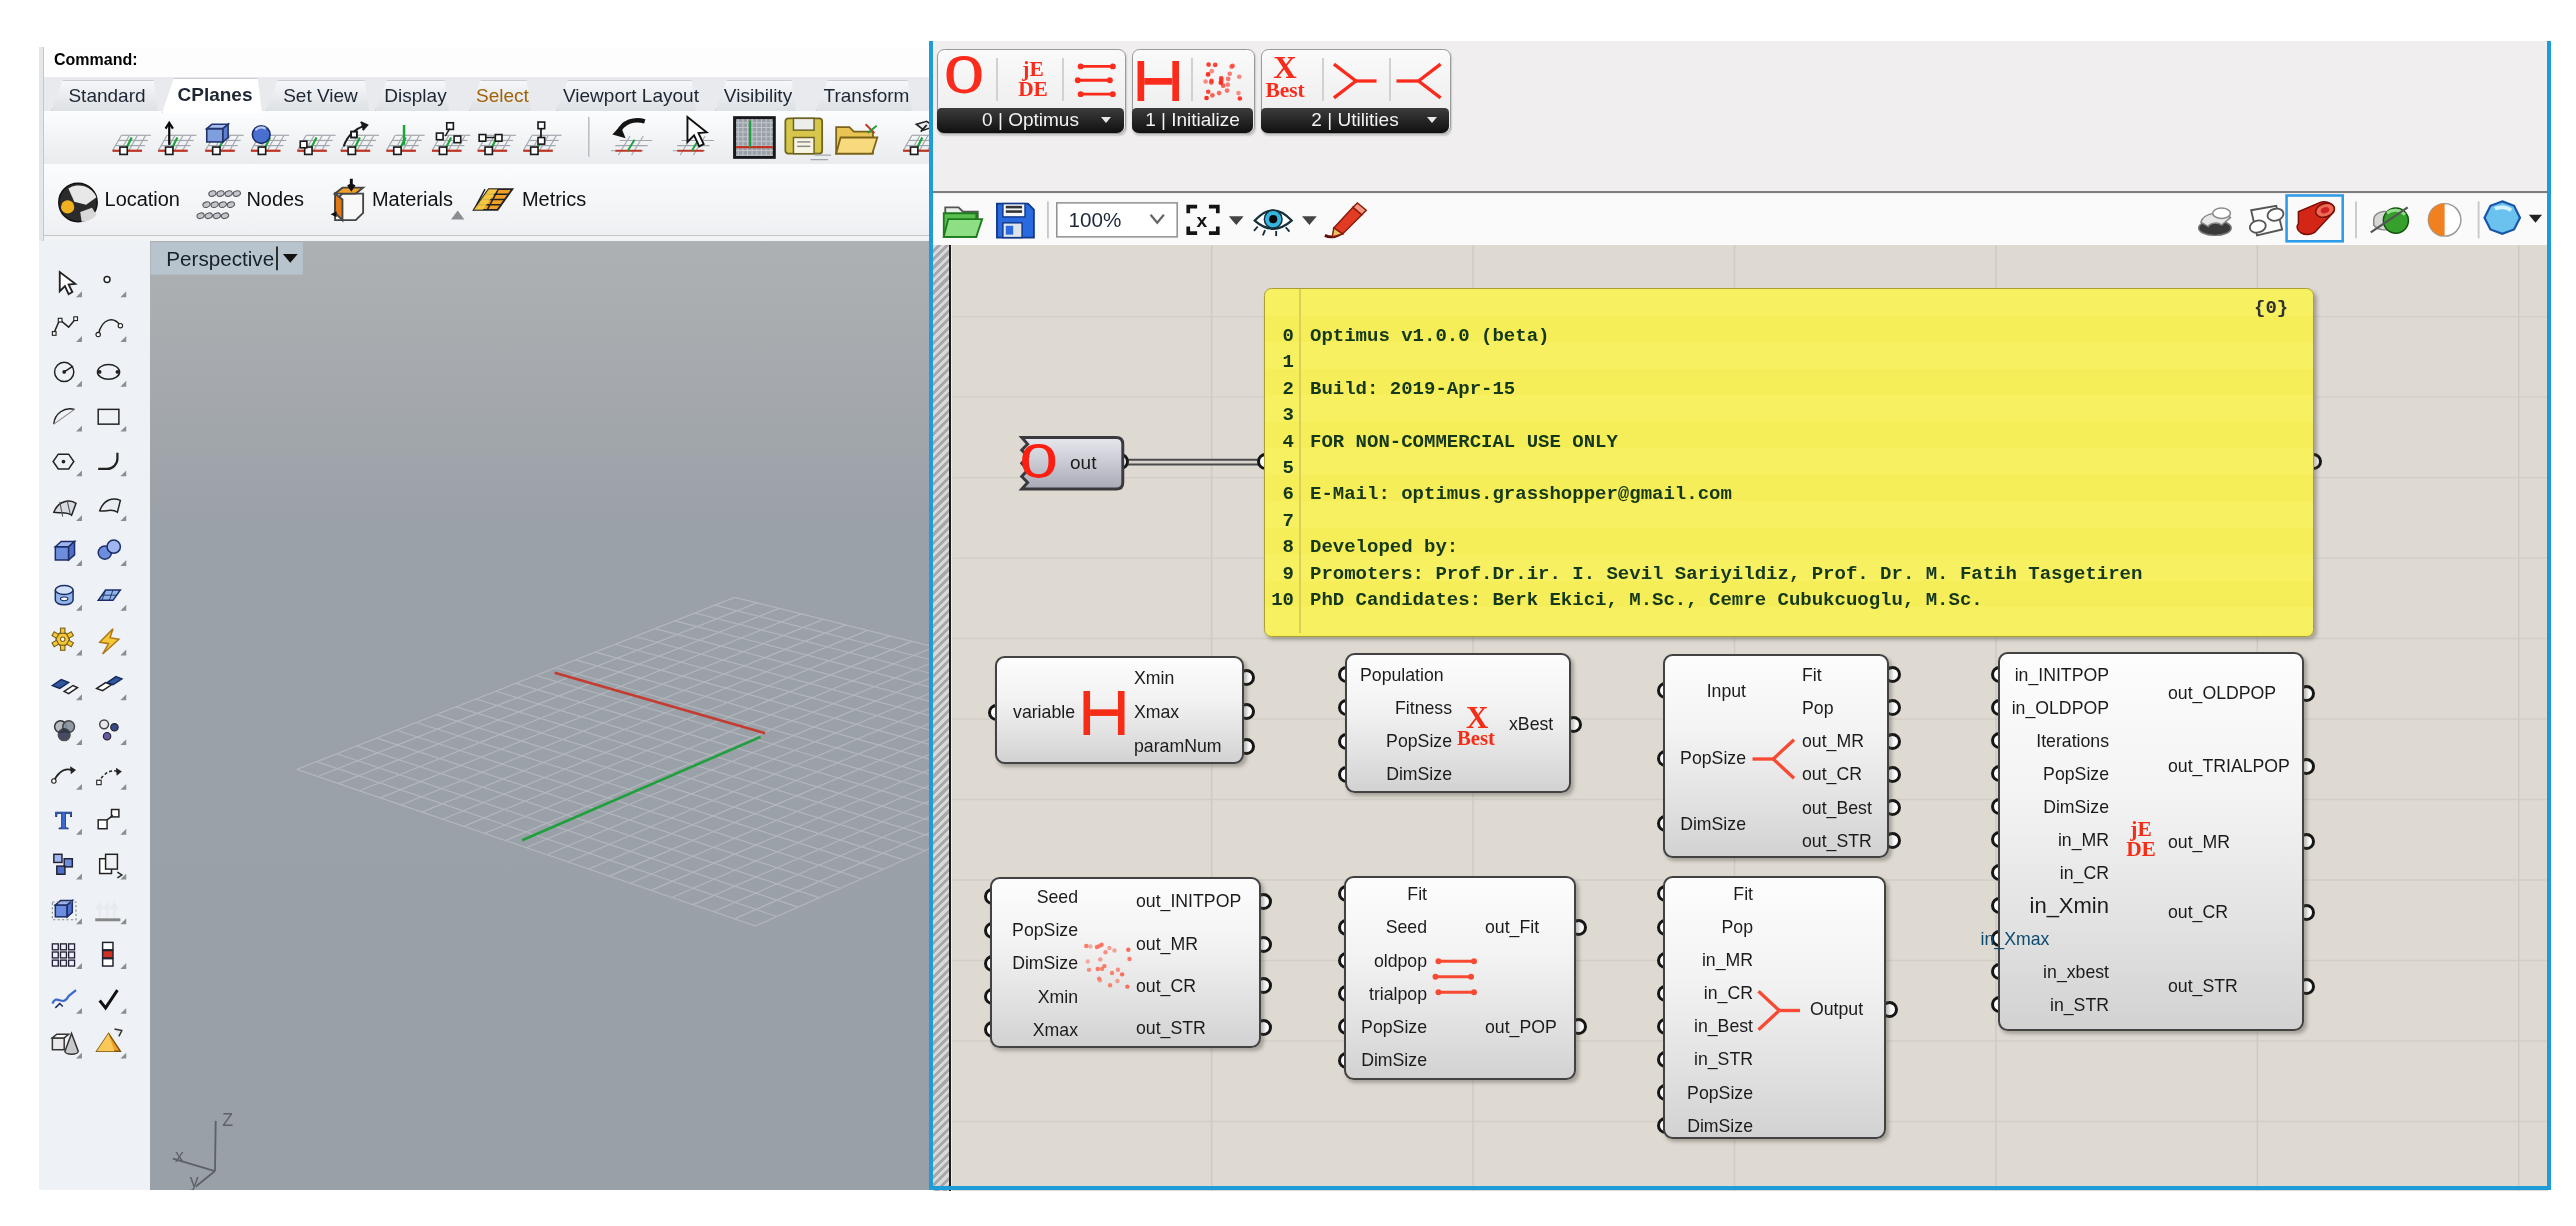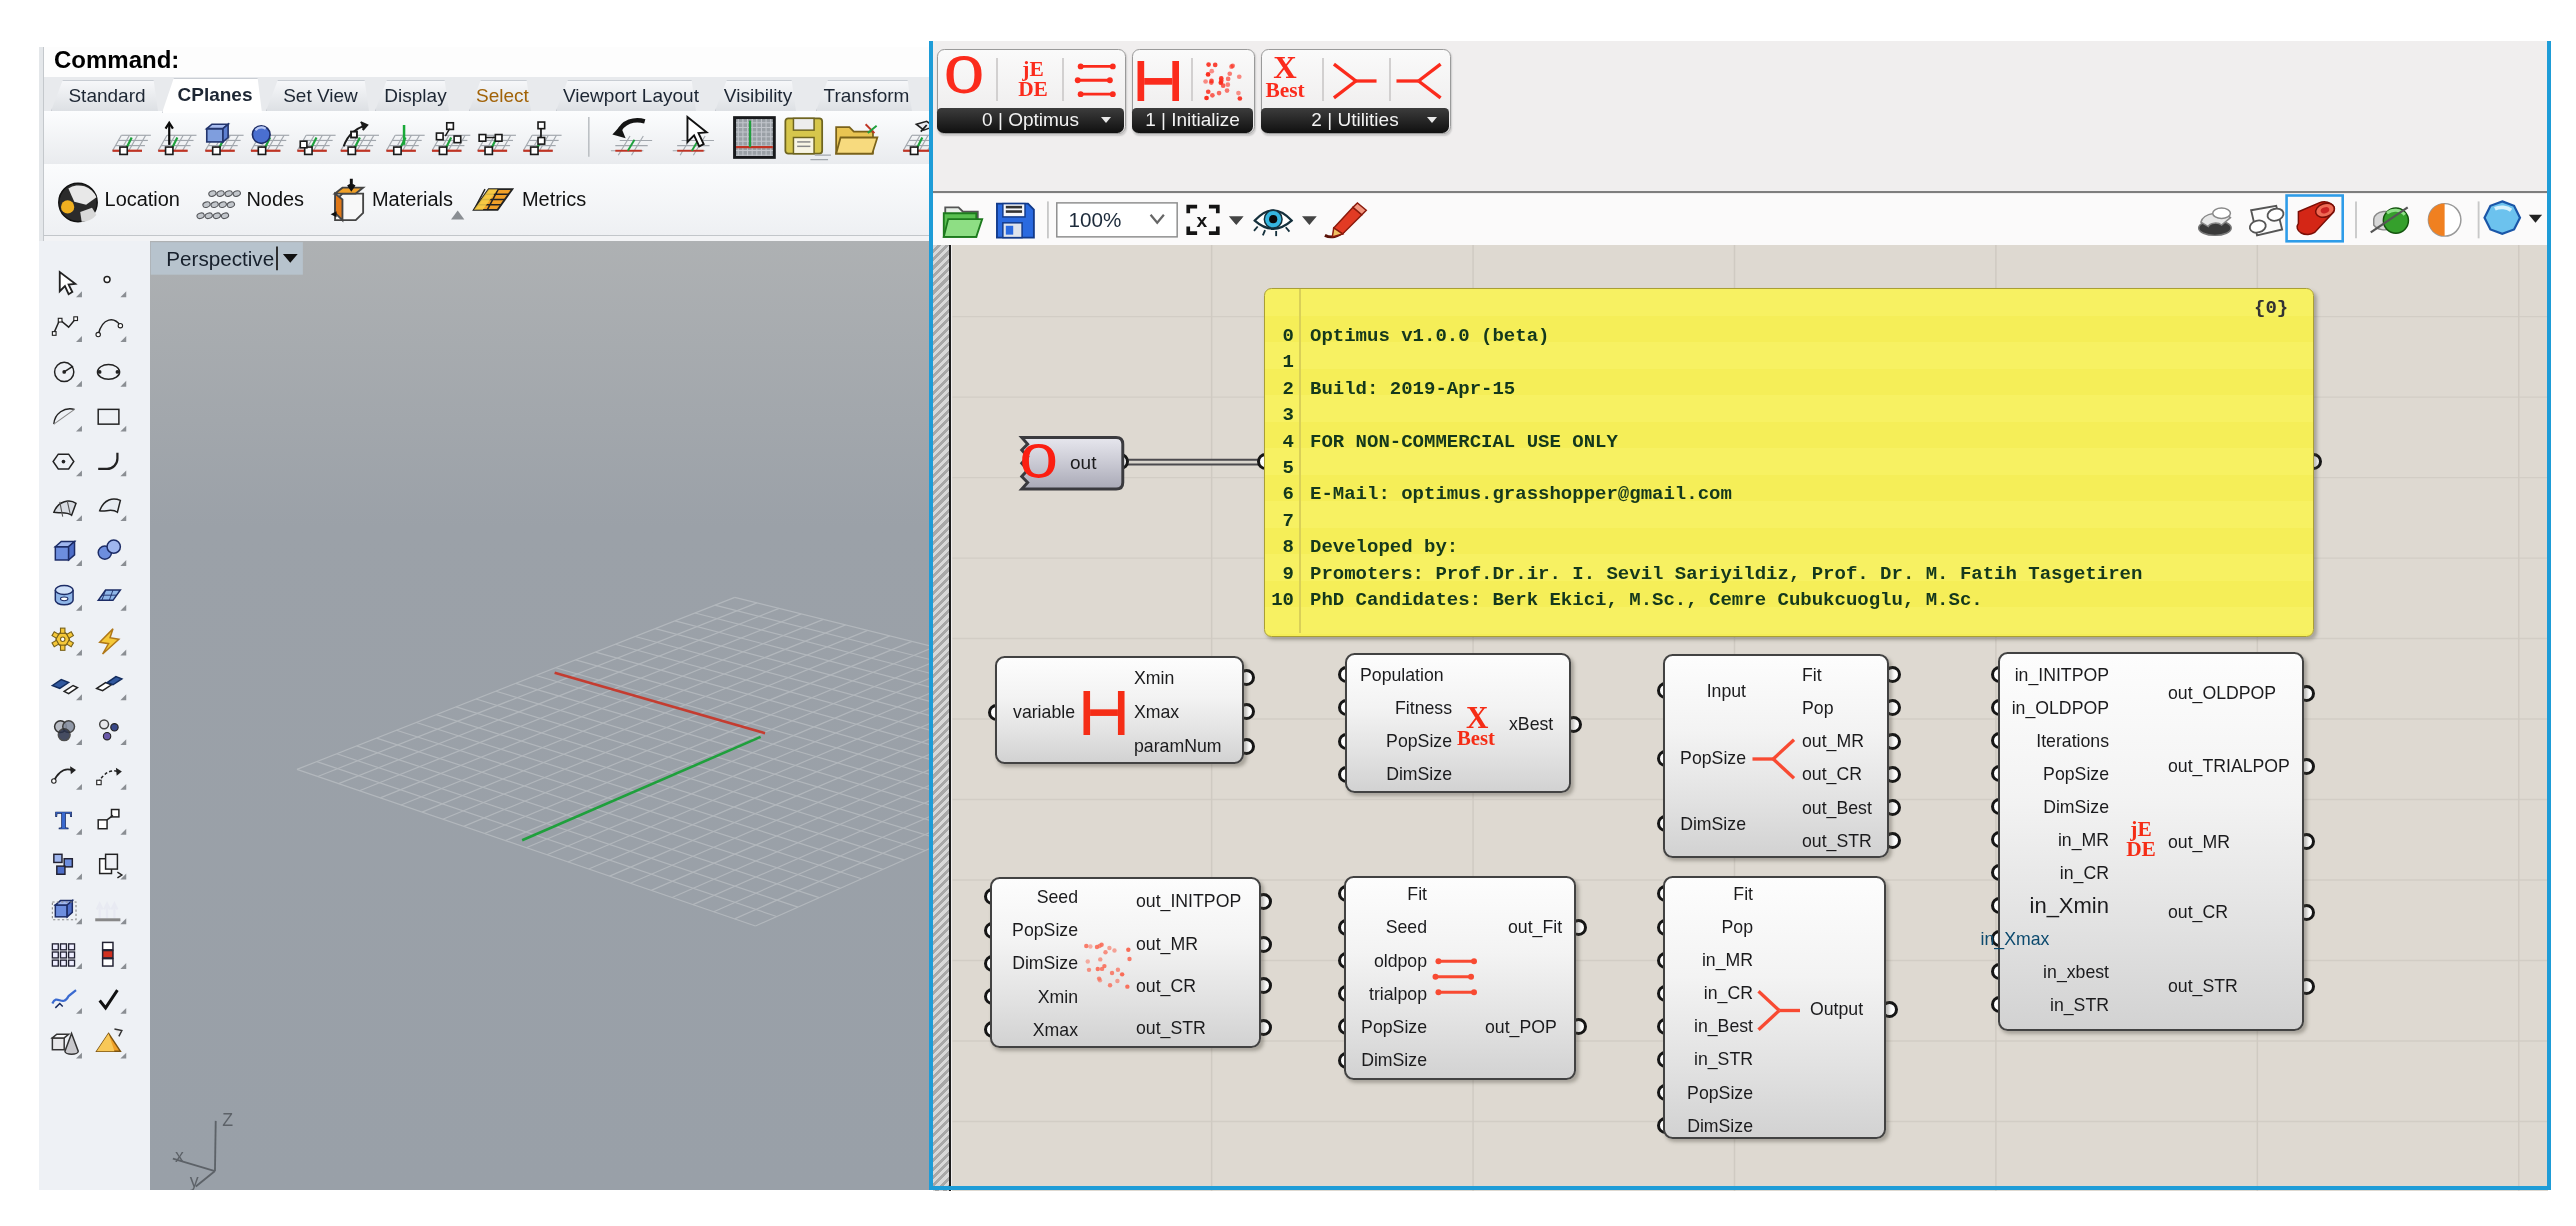--- a/index.html
+++ b/index.html
@@ -11,21 +11,21 @@
  border:2.2px solid #424242;border-radius:9.6px;box-shadow:2.2px 3px 3.7px rgba(80,75,65,.38);z-index:4;}
 .nub{position:absolute;width:11px;height:11px;border:3.3px solid #161616;background:#fff;border-radius:50%;z-index:2;}
 .icn{position:absolute;z-index:7;}
 pre{margin:0;}
 </style></head>
 <body>
 
 <div class="abs" style="left:39px;top:47px;width:890px;height:1143px;background:#f2f3f5;"></div>
 <div class="abs" style="left:39px;top:47px;width:4.4px;height:1143px;background:#e4e7ea;border-right:0.7px solid #c4c8cc;"></div>
 <div class="abs" style="left:44px;top:47px;width:885px;height:29.5px;background:#fdfdfd;border-bottom:0.7px solid #d5d8da;"></div>
-<div class="t" style="left:54px;top:50px;font-weight:bold;font-size:24px;color:#000;">Command:</div>
+<div class="t" style="left:54px;top:50px;font-weight:bold;font-size:16px;color:#000;">Command:</div>
 <div class="abs" style="left:44px;top:77px;width:885px;height:34px;background:#e8eaed;"></div>
 <div class="abs" style="left:44px;top:111px;width:885px;height:53px;background:linear-gradient(180deg,#fcfdfe,#e9ebee);border-bottom:0.7px solid #c8cbd0;"></div>
 <div class="abs" style="left:51px;top:80px;width:107px;height:31px;background:linear-gradient(180deg,#f7f8fa,#dde0e4);clip-path:polygon(11.8px 0, calc(100% - 4.4px) 0, 100% 100%, 0 100%);box-shadow:inset 0 0.7px 0 #b9bec6, inset 0.7px 0 0 #b9bec6;"></div>
 <div class="t" style="left:58px;top:86px;width:98px;text-align:center;font-size:19px;color:#1d2633;">Standard</div>
 <div class="abs" style="left:162px;top:78px;width:100px;height:35px;background:#ffffff;clip-path:polygon(11.8px 0, calc(100% - 4.4px) 0, 100% 100%, 0 100%);box-shadow:inset 0 0.7px 0 #b9bec6, inset 0.7px 0 0 #b9bec6;"></div>
 <div class="t" style="left:169px;top:85px;width:92px;text-align:center;font-size:19px;color:#1d2633;font-weight:bold;">CPlanes</div>
 <div class="abs" style="left:266px;top:80px;width:103px;height:31px;background:linear-gradient(180deg,#f7f8fa,#dde0e4);clip-path:polygon(11.8px 0, calc(100% - 4.4px) 0, 100% 100%, 0 100%);box-shadow:inset 0 0.7px 0 #b9bec6, inset 0.7px 0 0 #b9bec6;"></div>
 <div class="t" style="left:273px;top:86px;width:95px;text-align:center;font-size:19px;color:#1d2633;">Set View</div>
 <div class="abs" style="left:375px;top:80px;width:74px;height:31px;background:linear-gradient(180deg,#f7f8fa,#dde0e4);clip-path:polygon(11.8px 0, calc(100% - 4.4px) 0, 100% 100%, 0 100%);box-shadow:inset 0 0.7px 0 #b9bec6, inset 0.7px 0 0 #b9bec6;"></div>
 <div class="t" style="left:383px;top:86px;width:65px;text-align:center;font-size:19px;color:#1d2633;">Display</div>
@@ -919,21 +919,21 @@
 <div class="nub" style="left:386px;top:807px;"></div>
 <div class="nub" style="left:618px;top:674px;"></div>
 <div class="nub" style="left:618px;top:773px;"></div>
 <div class="comp" style="left:392px;top:631px;width:228px;height:200px;"></div>
 <div class="t tr" style="left:239px;width:236px;top:639px;font-size:17.7px;color:#1b1b1d;">Fit</div>
 <div class="t tr" style="left:239px;width:236px;top:672px;font-size:17.7px;color:#1b1b1d;">Seed</div>
 <div class="t tr" style="left:239px;width:236px;top:706px;font-size:17.7px;color:#1b1b1d;">oldpop</div>
 <div class="t tr" style="left:239px;width:236px;top:739px;font-size:17.7px;color:#1b1b1d;">trialpop</div>
 <div class="t tr" style="left:239px;width:236px;top:772px;font-size:17.7px;color:#1b1b1d;">PopSize</div>
 <div class="t tr" style="left:239px;width:236px;top:805px;font-size:17.7px;color:#1b1b1d;">DimSize</div>
-<div class="t" style="left:533px;top:672px;font-size:17.7px;color:#1b1b1d;font-weight:normal;margin-left:23px;">out_Fit</div>
+<div class="t" style="left:533px;top:672px;font-size:17.7px;color:#1b1b1d;font-weight:normal;">out_Fit</div>
 <div class="t" style="left:533px;top:772px;font-size:17.7px;color:#1b1b1d;font-weight:normal;">out_POP</div>
 <svg class="abs icn" style="left:479px;top:711px" width="49" height="43" viewBox="0 0 66 58">
       <line x1="10" y1="7" x2="58" y2="7" stroke="#f84a32" stroke-width="4"></line>
       <circle cx="10" cy="7" r="4" fill="#f84a32"></circle>
       <circle cx="58" cy="7" r="4" fill="#f84a32"></circle>
       <line x1="6" y1="28" x2="54" y2="28" stroke="#f84a32" stroke-width="4"></line>
       <circle cx="6" cy="28" r="4" fill="#f84a32"></circle>
       <circle cx="54" cy="28" r="4" fill="#f84a32"></circle>
       <line x1="10" y1="49" x2="58" y2="49" stroke="#f84a32" stroke-width="4"></line>
       <circle cx="10" cy="49" r="4" fill="#f84a32"></circle>

